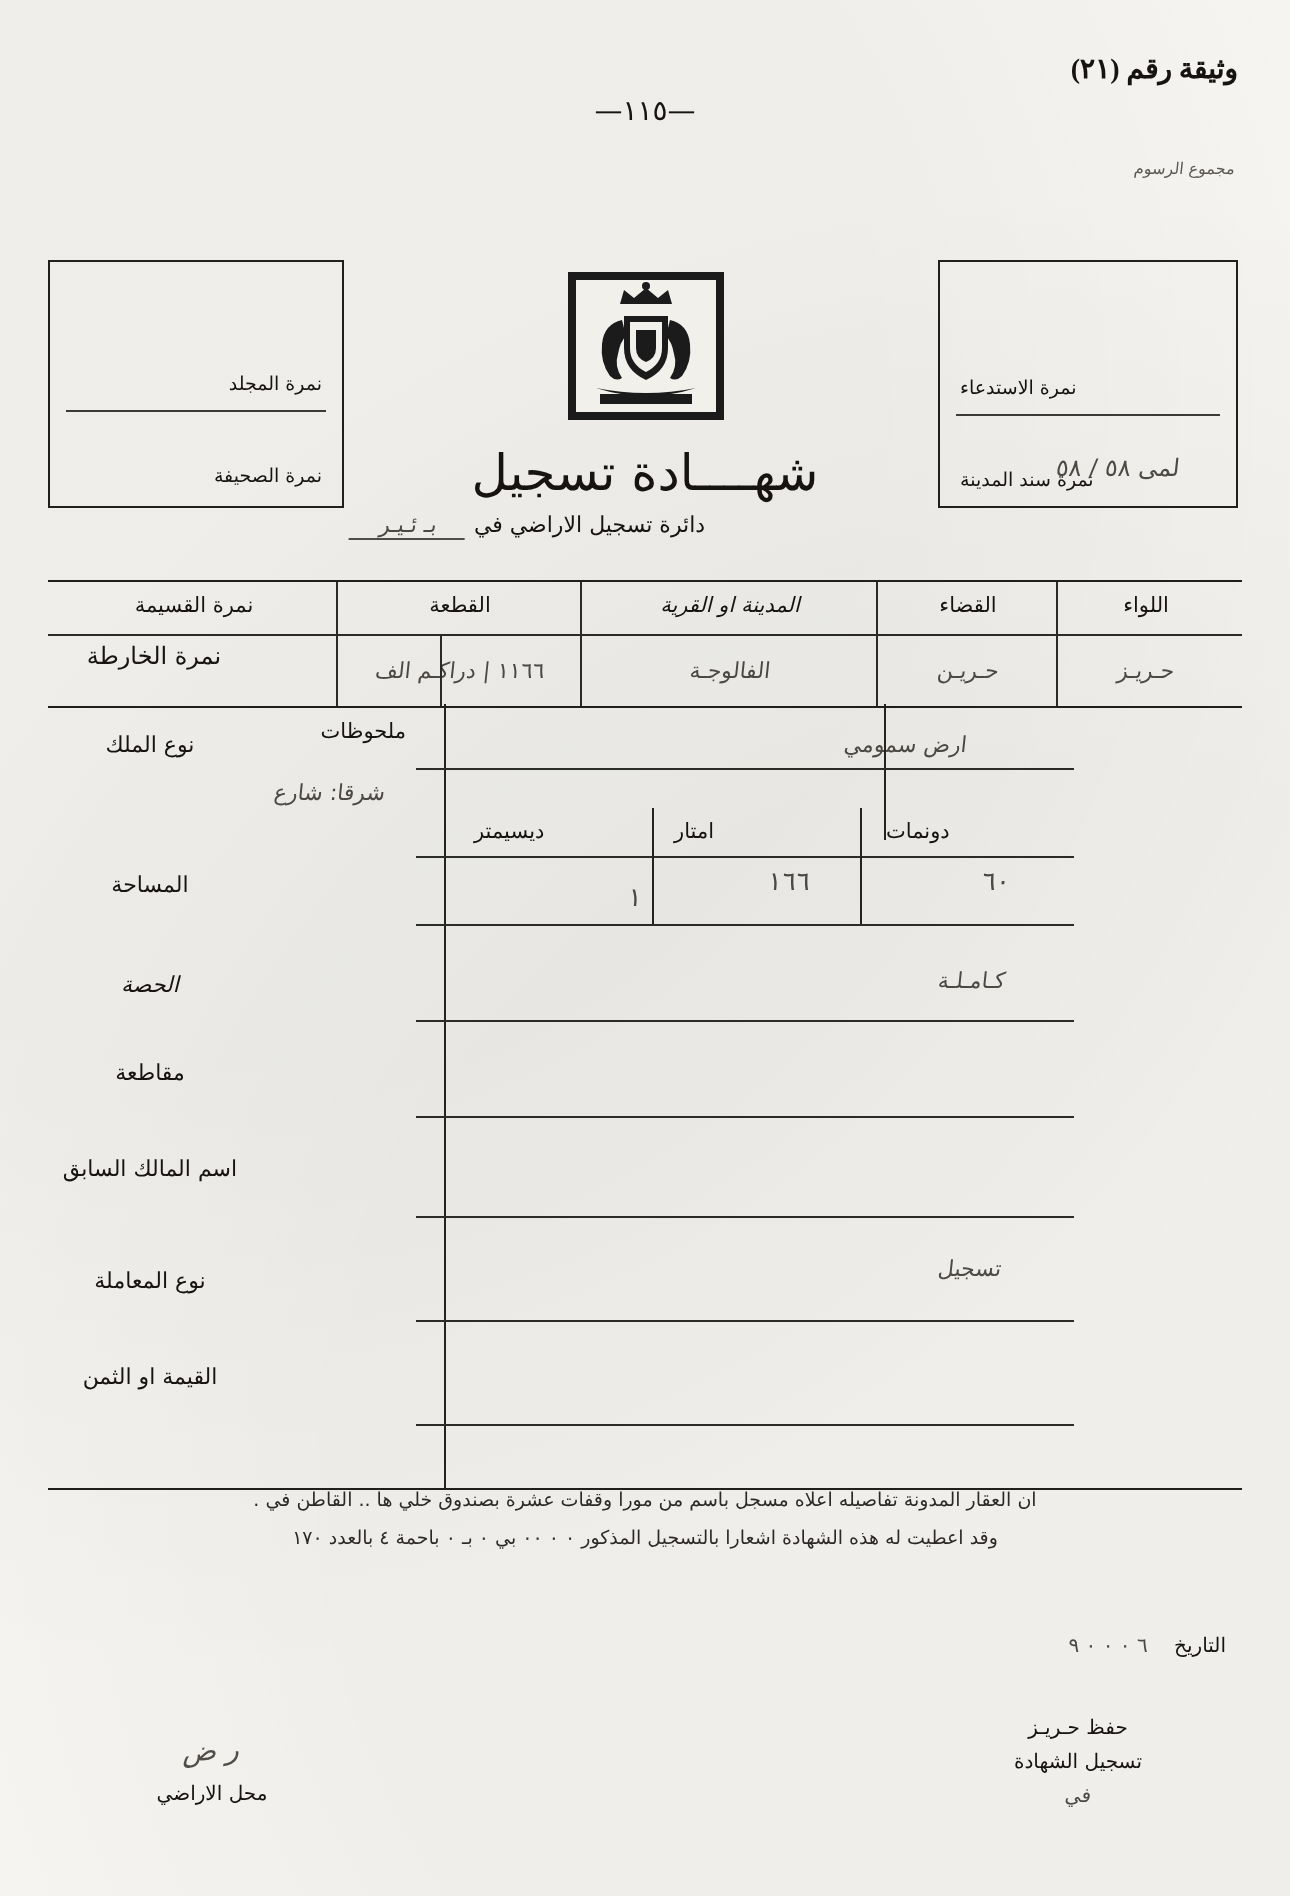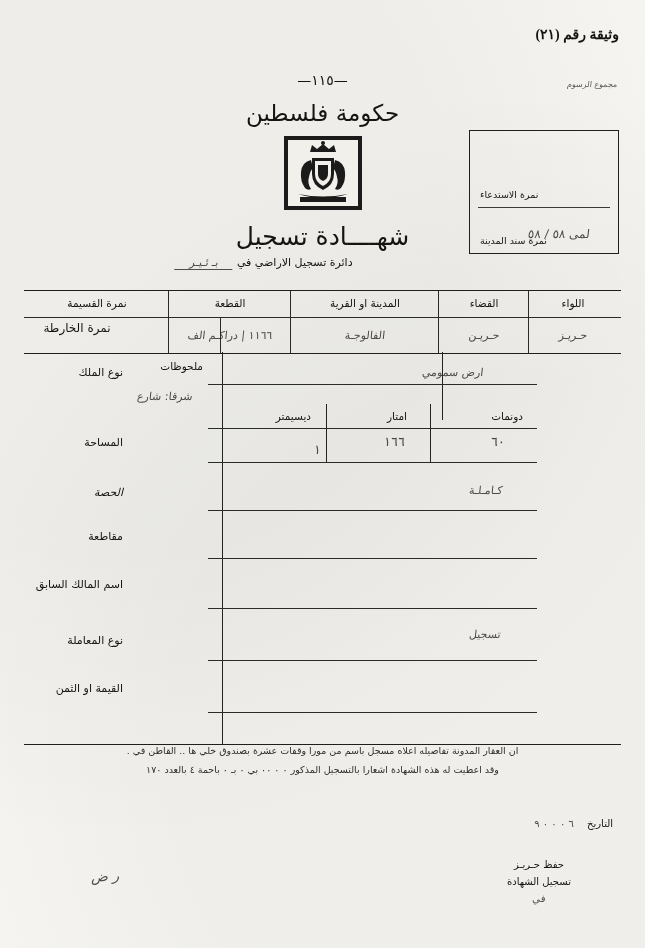--- a/index.html
+++ b/index.html
@@ -53,21 +53,20 @@
     font-size: 14px;
     font-weight: bold;
     font-family: Liberation Serif, serif;
   }
   .page-number {
     position: absolute;
     top: 30px; right: 50%;
     transform: translateX(50%);
     font-size: 14px;
     letter-spacing: 1px;
-    margin-top: 24px;
   }
   .stamp-note {
     position: absolute;
     top: 62px; right: 6px;
     font-size: 8px;
     opacity: .75;
   }
 
   
   .gov-title {
@@ -171,34 +170,34 @@
   }
   .body-vline {
     position: absolute;
     border-right: 1.2px solid #232321;
   }
   .field-label {
     position: absolute;
     right: 500px;
     width: 96px;
     font-size: 11px;
-    text-align: right;
+    text-align: center;
   }
   .field-rule {
     position: absolute;
     border-bottom: 1px solid #2b2b29;
   }
   .field-val {
     position: absolute;
     font-size: 11px;
   }
   .unit-h {
     position: absolute;
     font-size: 10.5px;
-    text-align: right;
+    text-align: left;
   }
   .notes-lbl {
     position: absolute;
     font-size: 10.5px;
   }
 
   
   .footer {
     position: absolute;
     left: 2px;
@@ -246,21 +245,20 @@
 </head>
 <body>
 
 <div class="page">
   <div class="doc">
 
     <div class="doc-number print">وثيقة رقم (٢١)</div>
     <div class="page-number print">—١١٥—</div>
     <div class="stamp-note hand">مجموع الرسوم</div>
 
-    <div class="gov-title print">حكومة فلسطين</div>
 
     <div class="crest">
       <svg viewBox="0 0 82 78" width="82" height="78" aria-hidden="true">
         <rect x="2" y="2" width="78" height="74" fill="#1b1b1b"></rect>
         <rect x="6" y="6" width="70" height="66" fill="#f2f0ea"></rect>
 
         <path d="M41 10 l6 5 5 -4 2 7 -26 0 2 -7 5 4z" fill="#1b1b1b"></path>
         <circle cx="41" cy="9" r="2" fill="#1b1b1b"></circle>
 
         <path d="M30 24 h22 v16 q0 11 -11 16 q-11 -5 -11 -16z" fill="#1b1b1b"></path>
@@ -281,32 +279,37 @@
       <span class="fill hand">بـ ئـيـر</span>
     </div>
 
     <div class="box box-right">
       <div class="lbl print" style="top:58px; left:10px;">نمرة الاستدعاء</div>
       <div class="rule" style="top:76px; left:8px; right:8px;"></div>
       <div class="lbl print" style="top:104px; left:10px;">نمرة سند المدينة</div>
       <div class="lbl hand" style="top:96px; right:28px; font-size:12px;">لمى ٥٨ / ٥٨</div>
     </div>
 
+    <div class="box box-left">
+      <div class="lbl print" style="top:56px; right:10px;">نمرة المجلد</div>
+      <div class="rule" style="top:74px; left:8px; right:8px;"></div>
+      <div class="lbl print" style="top:102px; right:10px;">نمرة الصحيفة</div>
+    </div>
 
     <div class="tbl">
       <div class="hline" style="top:26px;"></div>
       <div class="vline" style="right:92px;"></div>
       <div class="vline" style="right:182px;"></div>
       <div class="vline" style="right:330px;"></div>
       <div class="vline" style="right:452px;"></div>
       <div class="vline" style="right:400px; top:26px;"></div>
 
       <div class="cell-h print" style="right:6px; width:84px;">اللواء</div>
       <div class="cell-h print" style="right:96px; width:82px;">القضاء</div>
-      <div class="cell-h print" style="right:186px; width:140px;">المدينة او القرية</div>
+      <div class="cell-h print" style="right:186px; width:140px;font-style:italic;">المدينة او القرية</div>
       <div class="cell-h print" style="right:334px; width:114px;">القطعة</div>
       <div class="cell-h print" style="right:456px; width:136px;">نمرة القسيمة</div>
 
       <div class="cell-v hand" style="right:6px; width:84px;">حـريـز</div>
       <div class="cell-v hand" style="right:96px; width:82px;">حـريـن</div>
       <div class="cell-v hand" style="right:186px; width:140px;">الفالوجـة</div>
       <div class="cell-v hand" style="right:334px; width:114px;">١١٦٦ | دراكـم الف</div>
       <div class="cell-v print" style="right:476px; width:136px; font-size:12px; top:30px;">نمرة الخارطة</div>
     </div>
 
@@ -362,16 +365,17 @@
     </div>
 
     <div class="sig-right print">
       <div>حفظ حـريـز</div>
       <div>تسجيل الشهادة</div>
       <div class="hand">في</div>
     </div>
 
     <div class="sig-left print">
       <div class="hand scribble" style="font-size:14px;">ر ض</div>
+      <div>محل الاراضي</div>
     </div>
 
   </div>
 </div>
 
 </body></html>

